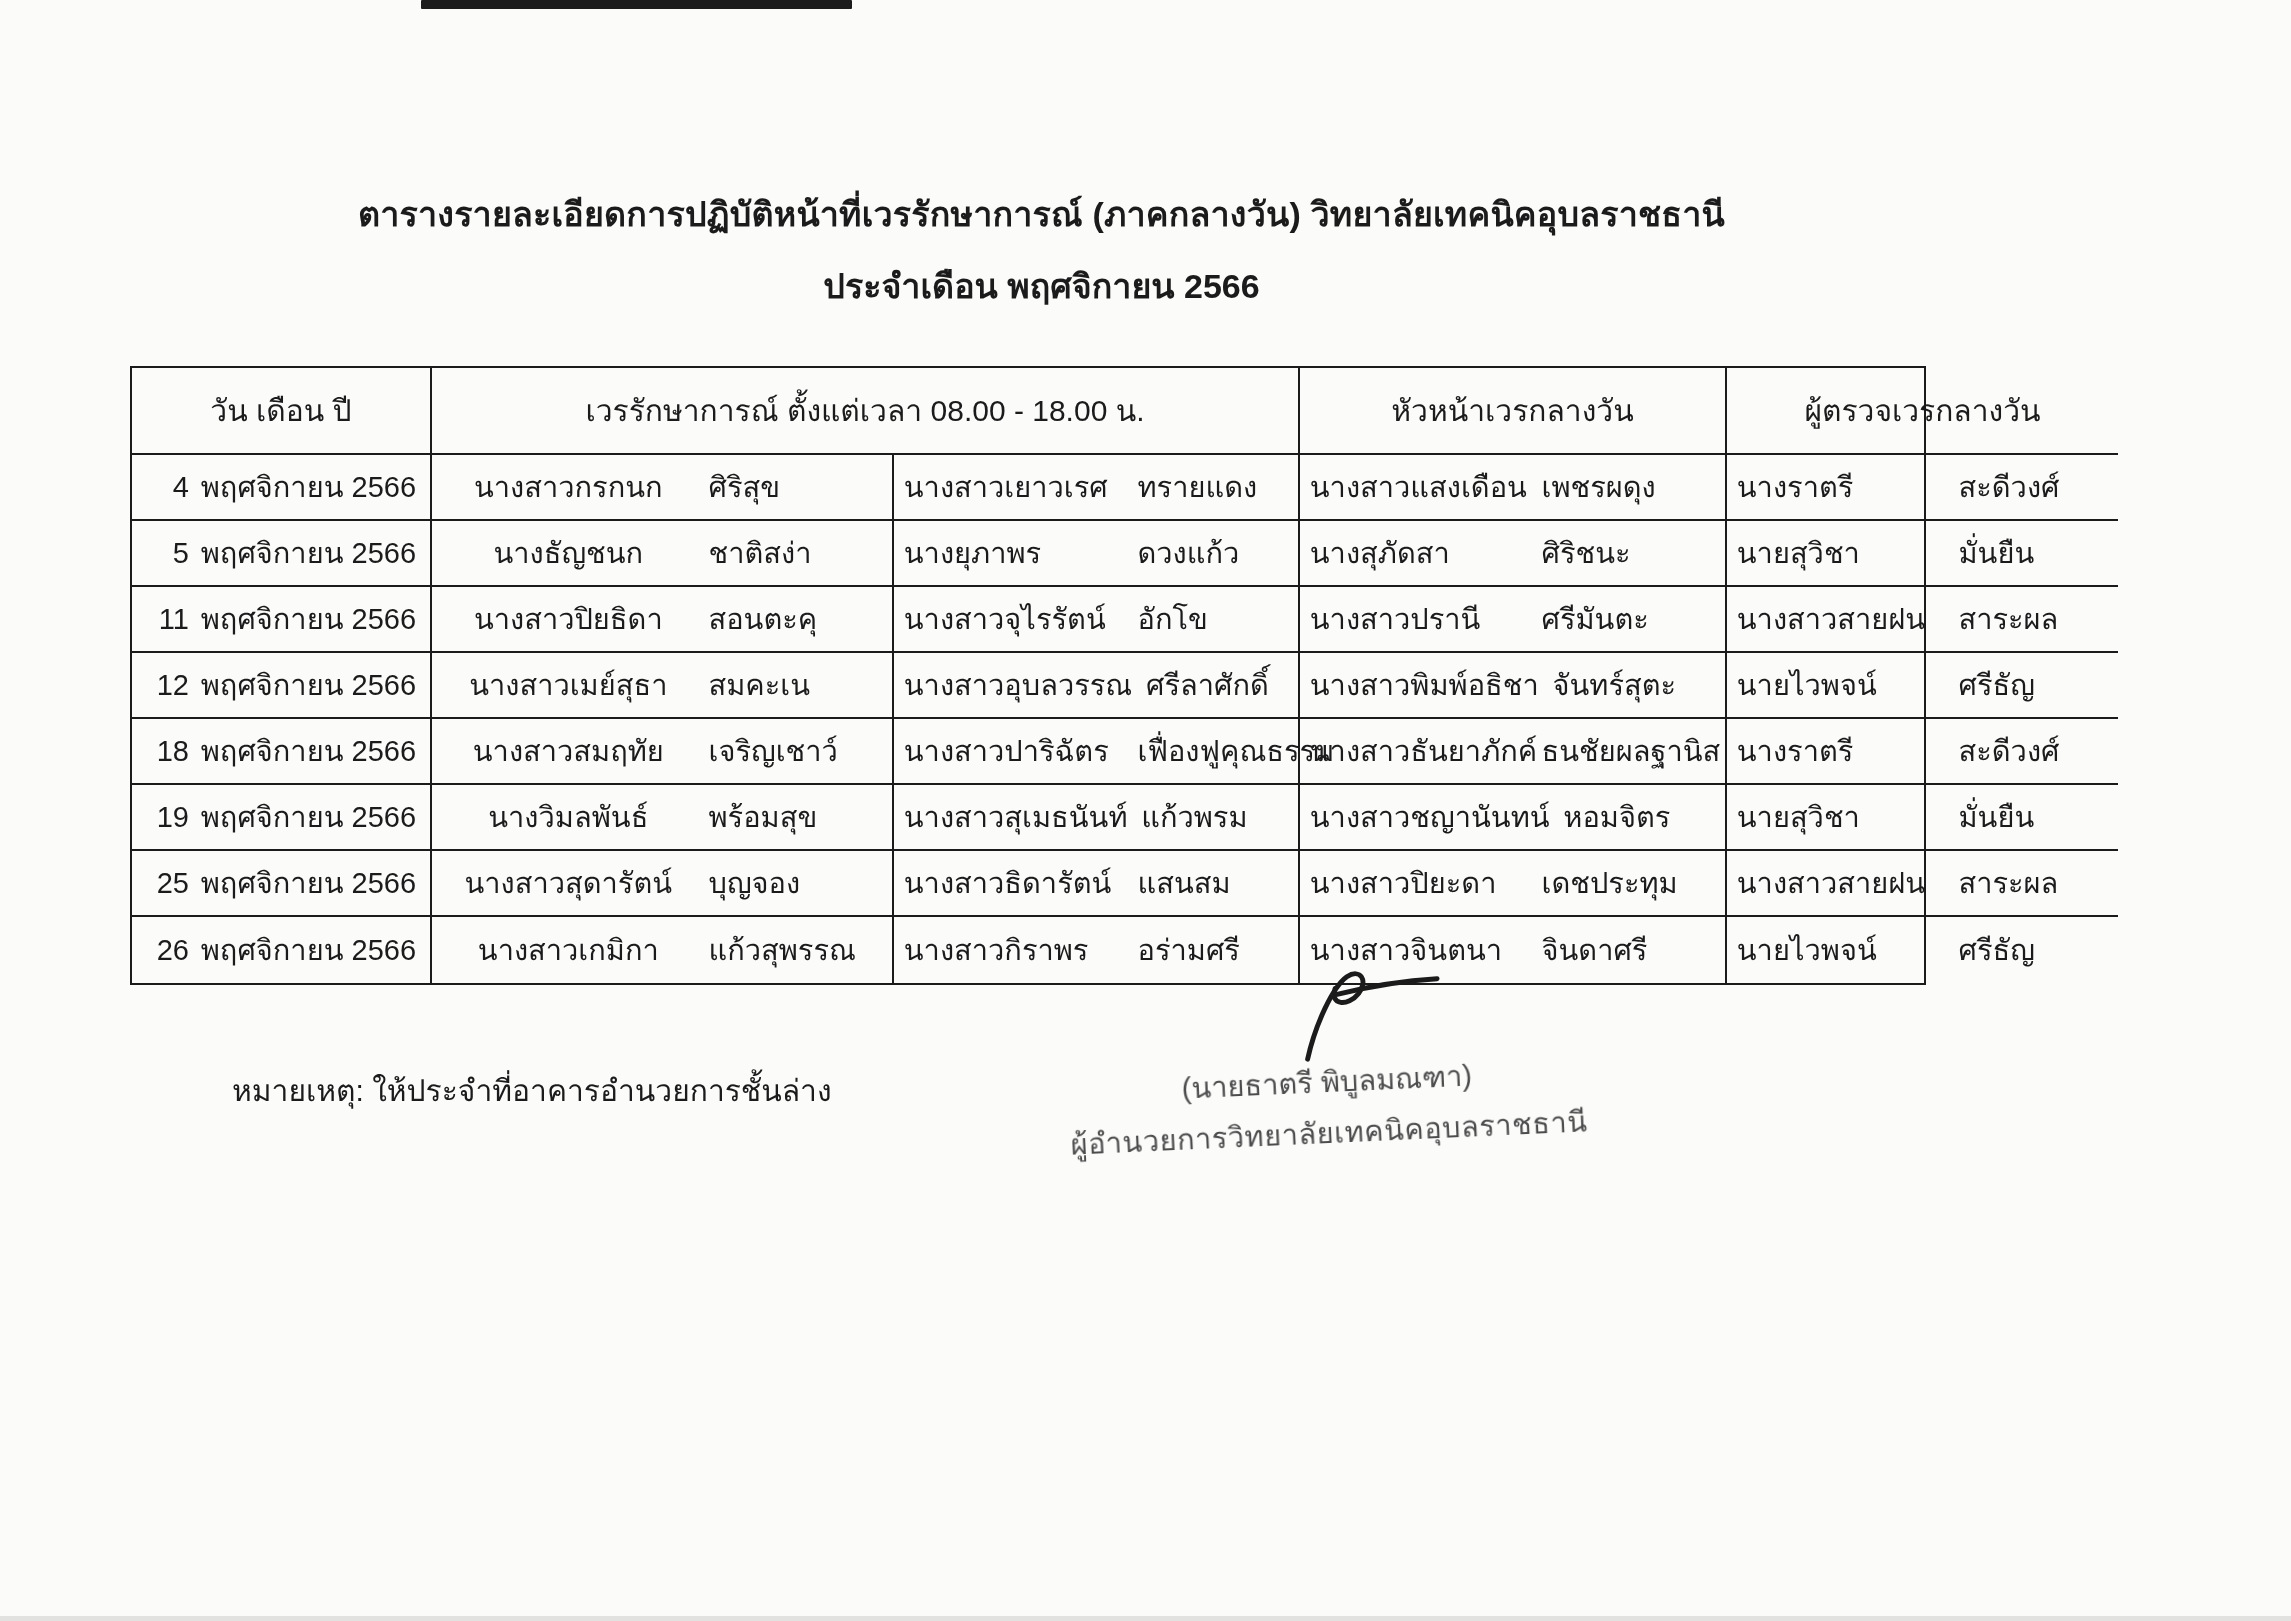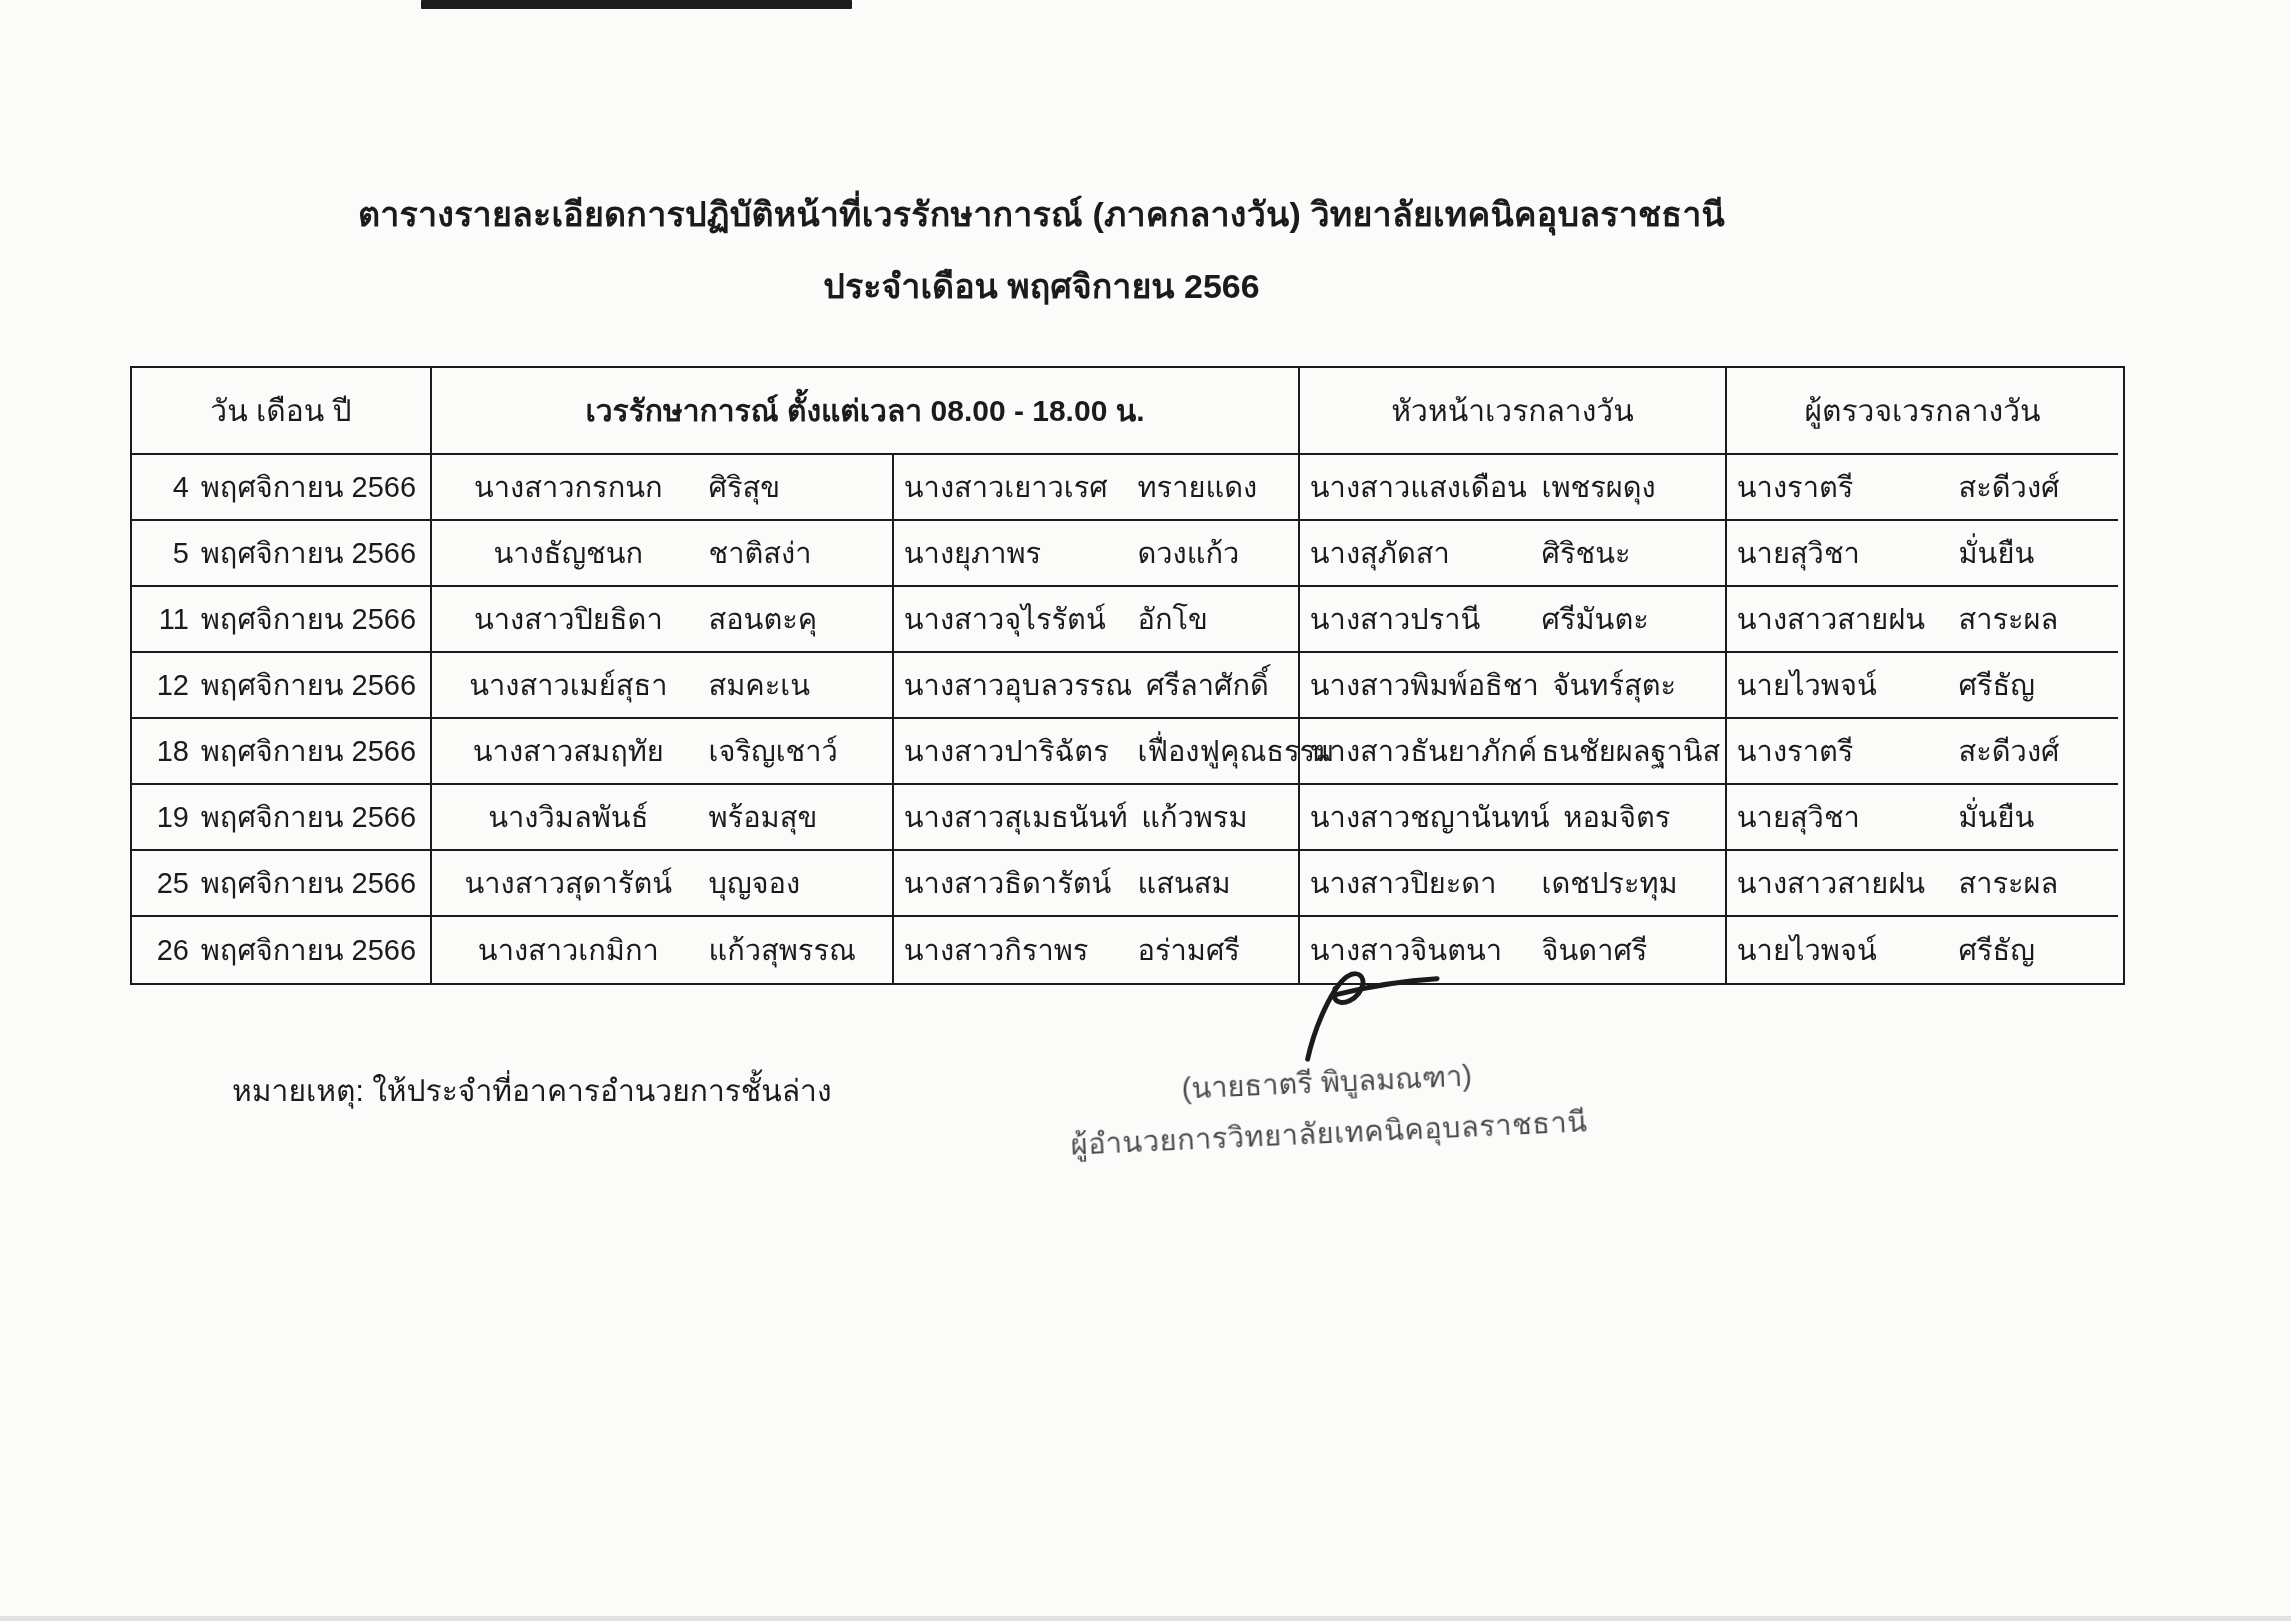--- a/index.html
+++ b/index.html
@@ -37,21 +37,21 @@
   .doc-title{
     font-size:34px;font-weight:bold;line-height:61px;
     letter-spacing:0.2px;
   }
   .doc-subtitle{
     font-size:34px;font-weight:bold;line-height:59px;
     margin-top:11.8px;
   }
   
   .roster{
-    position:absolute;left:130px;top:366px;width:1995px;
+    position:absolute;left:130px;top:366px;width:1796px;
     border:2.9px solid var(--ink);
     box-sizing:border-box;
     display:grid;
     grid-template-columns:300px 462px 406px 427px 391px;
     background:var(--paper);
   }
   .cell{
     box-sizing:border-box;
     border-right:2px solid var(--ink);
     border-bottom:2px solid var(--ink);
@@ -105,21 +105,21 @@
 
   <div class="scan-bar"></div>
 
   <div class="title-wrap">
     <div class="doc-title">ตารางรายละเอียดการปฏิบัติหน้าที่เวรรักษาการณ์  (ภาคกลางวัน) วิทยาลัยเทคนิคอุบลราชธานี</div>
     <div class="doc-subtitle">ประจำเดือน พฤศจิกายน 2566</div>
   </div>
 
   <div class="roster">
     <div class="cell header date">วัน เดือน ปี</div>
-    <div class="cell header" style="grid-column:span 2;font-weight:bold;">เวรรักษาการณ์ ตั้งแต่เวลา 08.00 - 18.00 น.</div>
+    <div class="cell header" style="grid-column:span 2;">เวรรักษาการณ์ ตั้งแต่เวลา 08.00 - 18.00 น.</div>
     <div class="cell header">หัวหน้าเวรกลางวัน</div>
     <div class="cell header last-col">ผู้ตรวจเวรกลางวัน</div>
 
   <div class="cell body date">
         <span class="day">4</span>
         <span>พฤศจิกายน 2566</span>
       </div>
       <div class="cell body duty1">
         <span class="fname">นางสาวกรกนก</span>
         <span class="sname">ศิริสุข</span>

